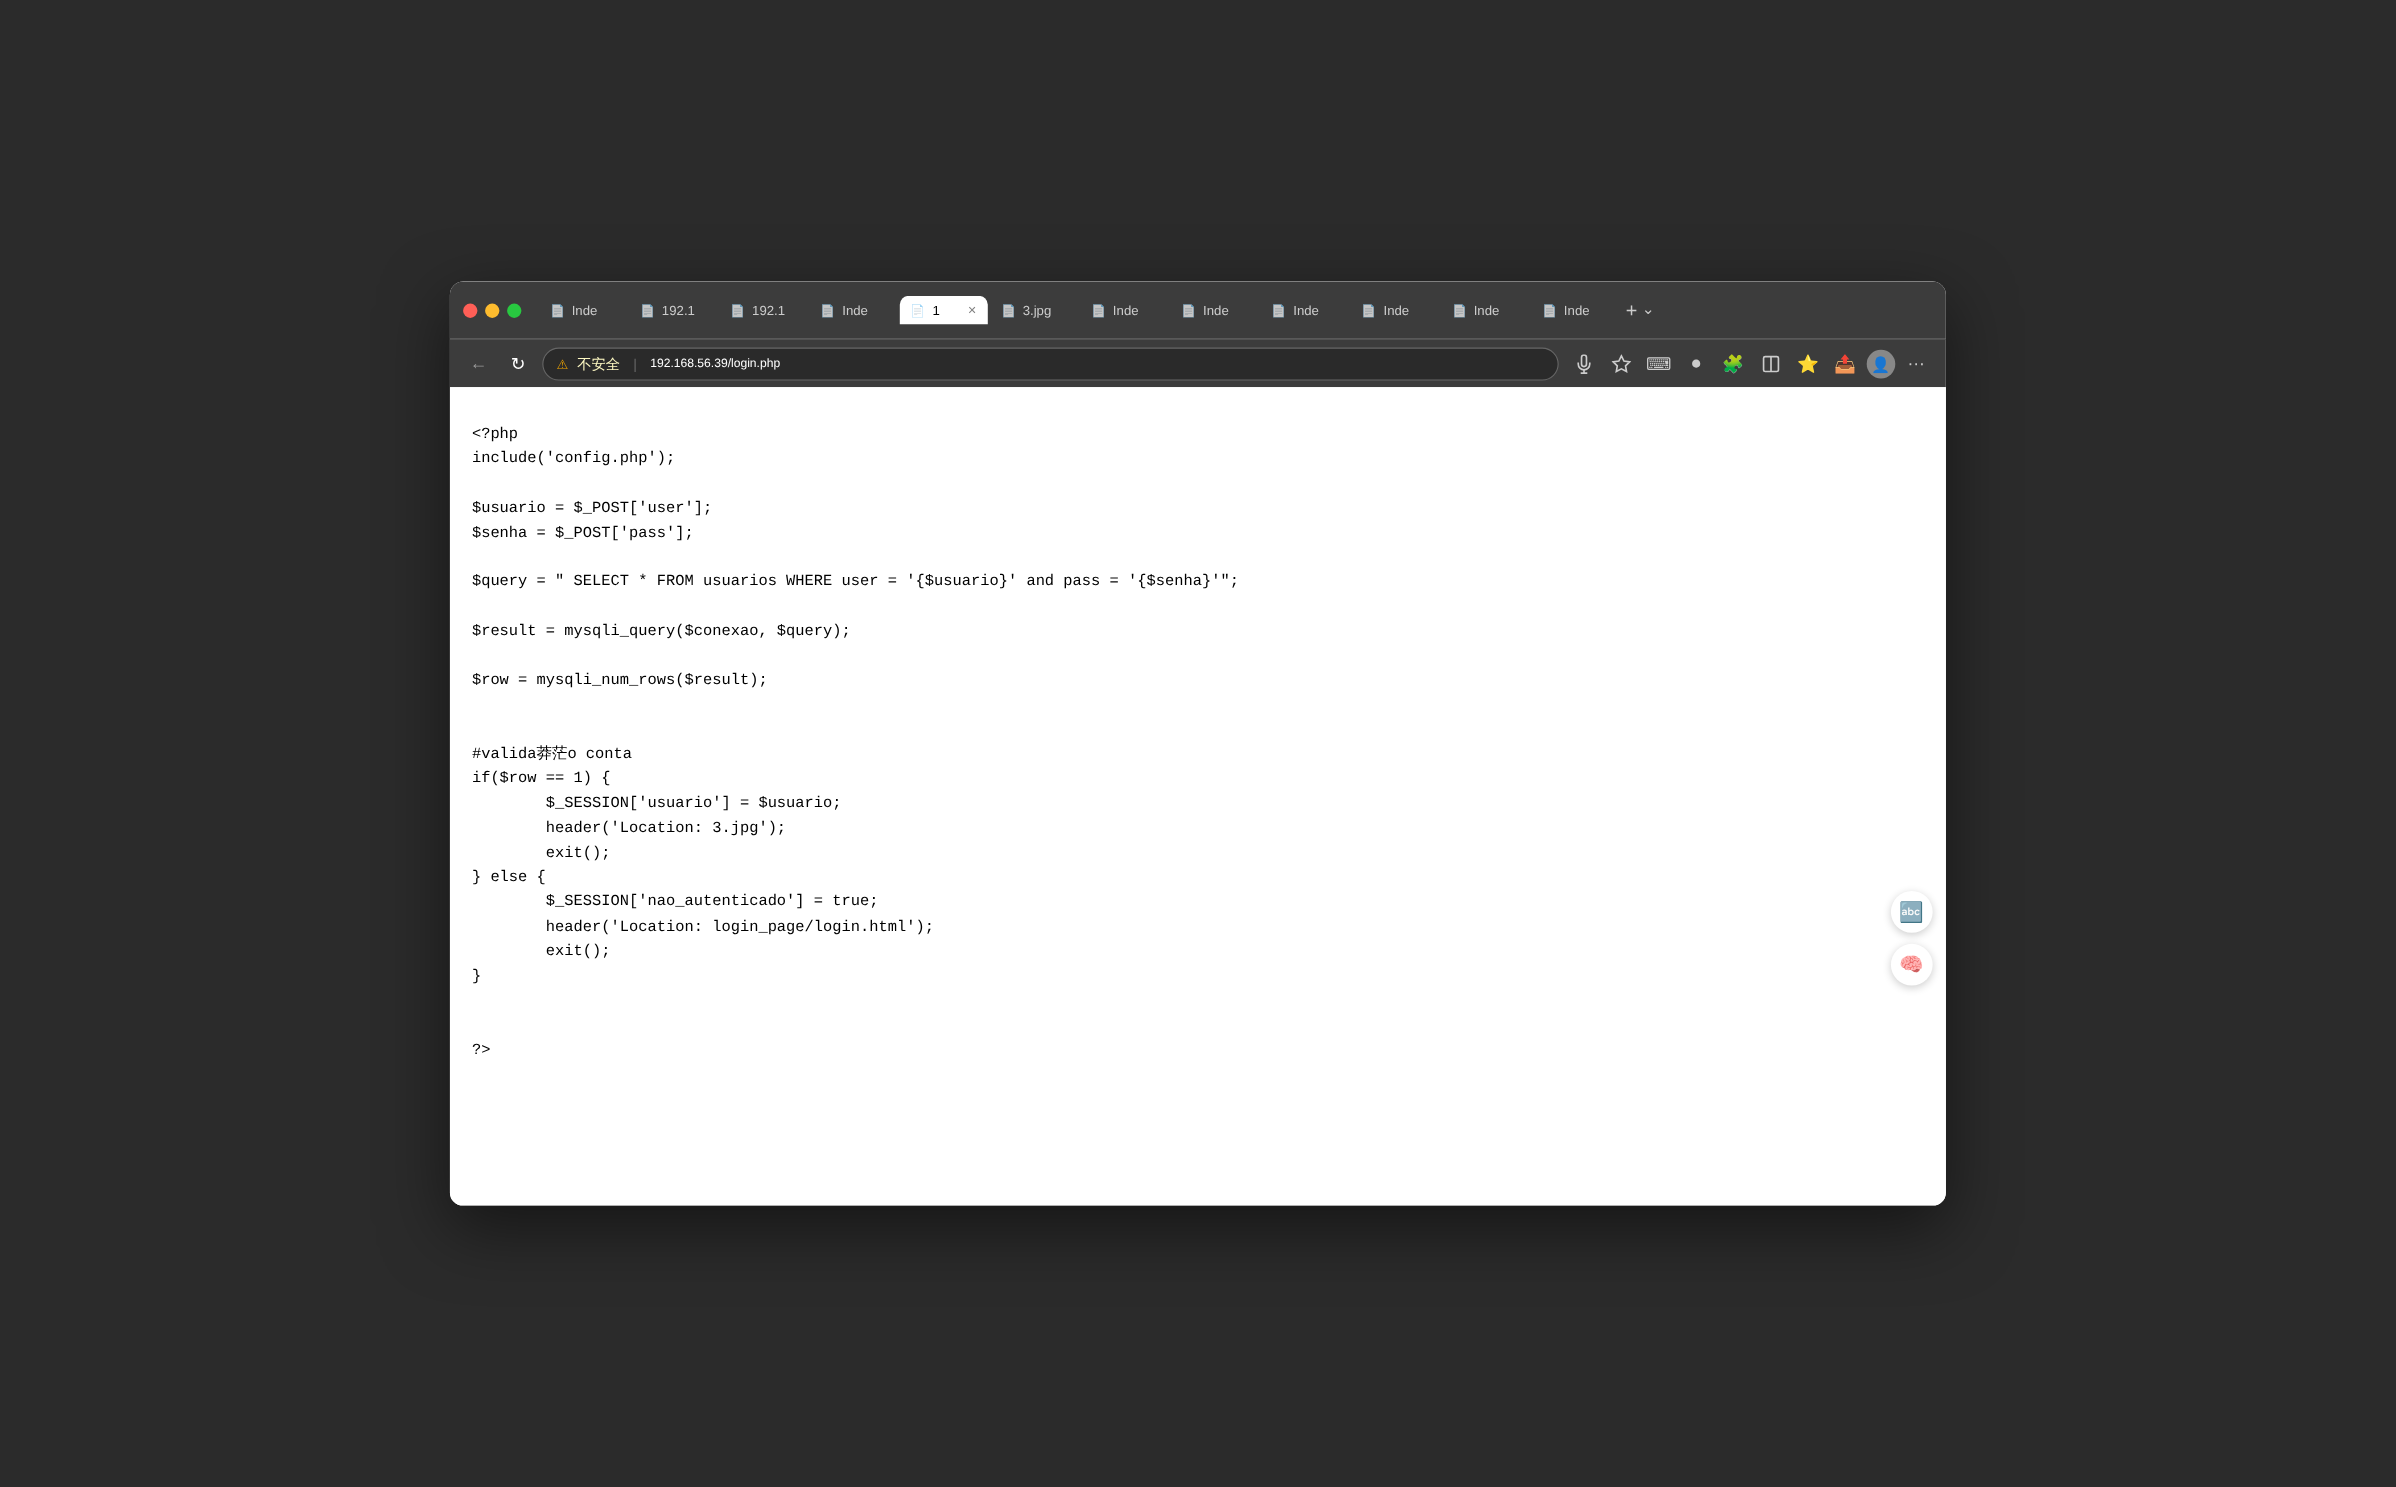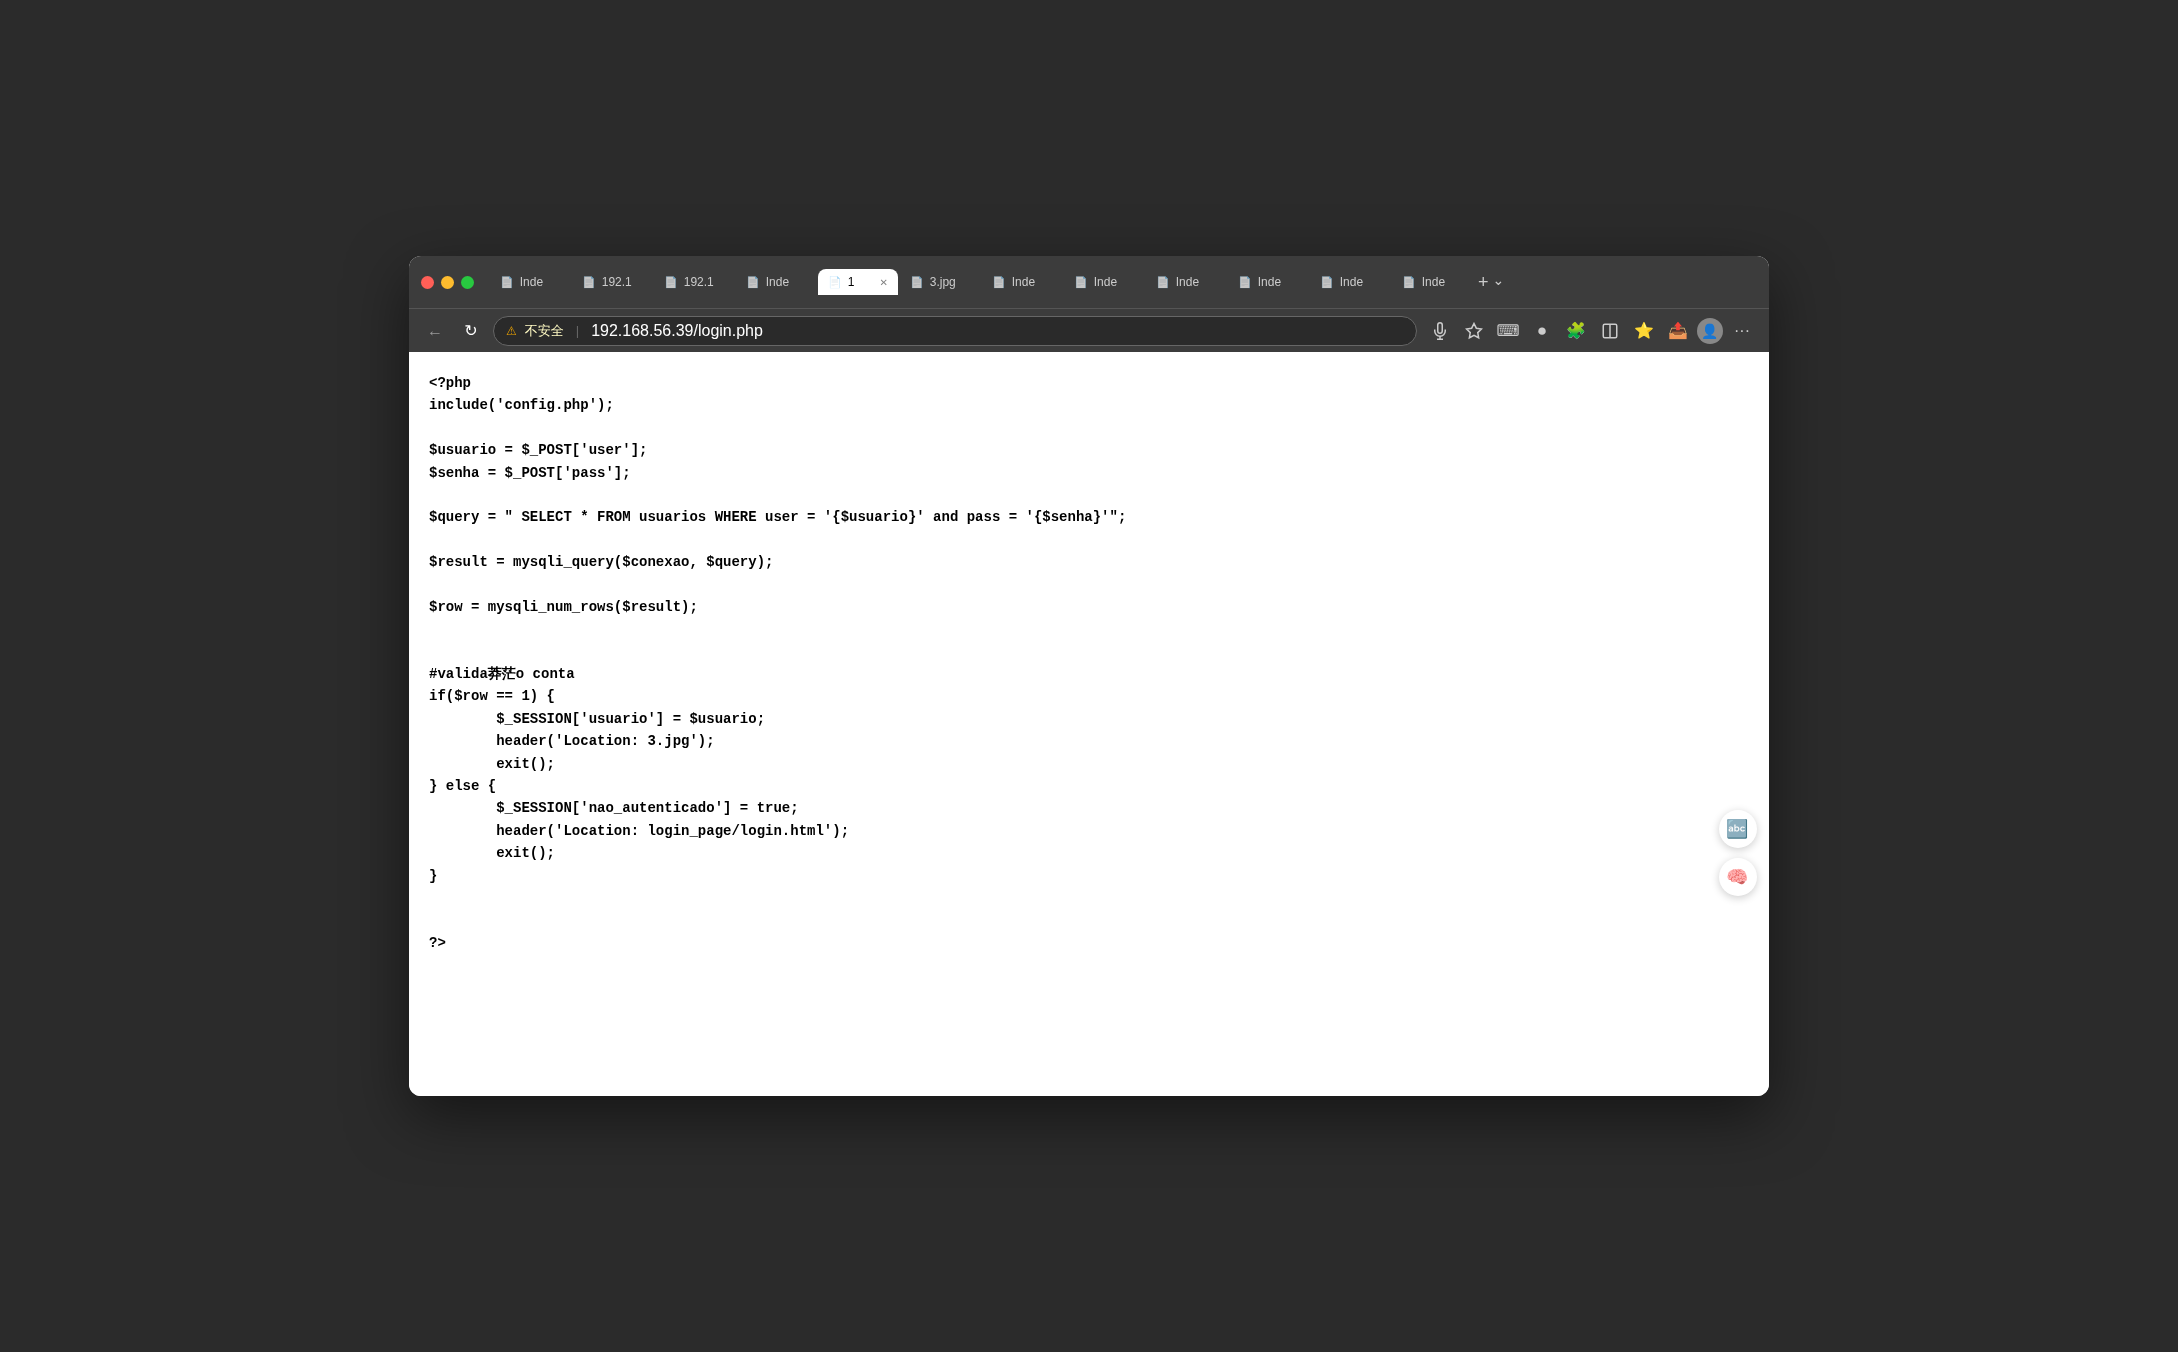--- a/index.html
+++ b/index.html
@@ -139,21 +139,21 @@
       font-size: 13px;
     }
 
     .address-bar .warning-icon {
       color: #f0a500;
       font-size: 12px;
     }
 
     .address-bar .url-text {
       color: #fff;
-      font-size: 16px;
+      font-size: 11px;
     }
 
     .nav-tools {
       display: flex;
       gap: 4px;
       align-items: center;
     }
 
     .nav-tool-btn {
       background: none;
@@ -179,22 +179,21 @@
       align-items: center;
       justify-content: center;
       font-size: 14px;
     }
 
     
     .page-content {
       flex: 1;
       background: #ffffff;
       overflow: auto;
-      padding: 20px 20px;
-      font-weight: bold;
+      padding: 32px 20px;
     }
 
     .code-display {
       font-family: 'Courier New', Courier, monospace;
       font-size: 14px;
       line-height: 1.6;
       color: #000000;
       white-space: pre;
       background: #ffffff;
     }

